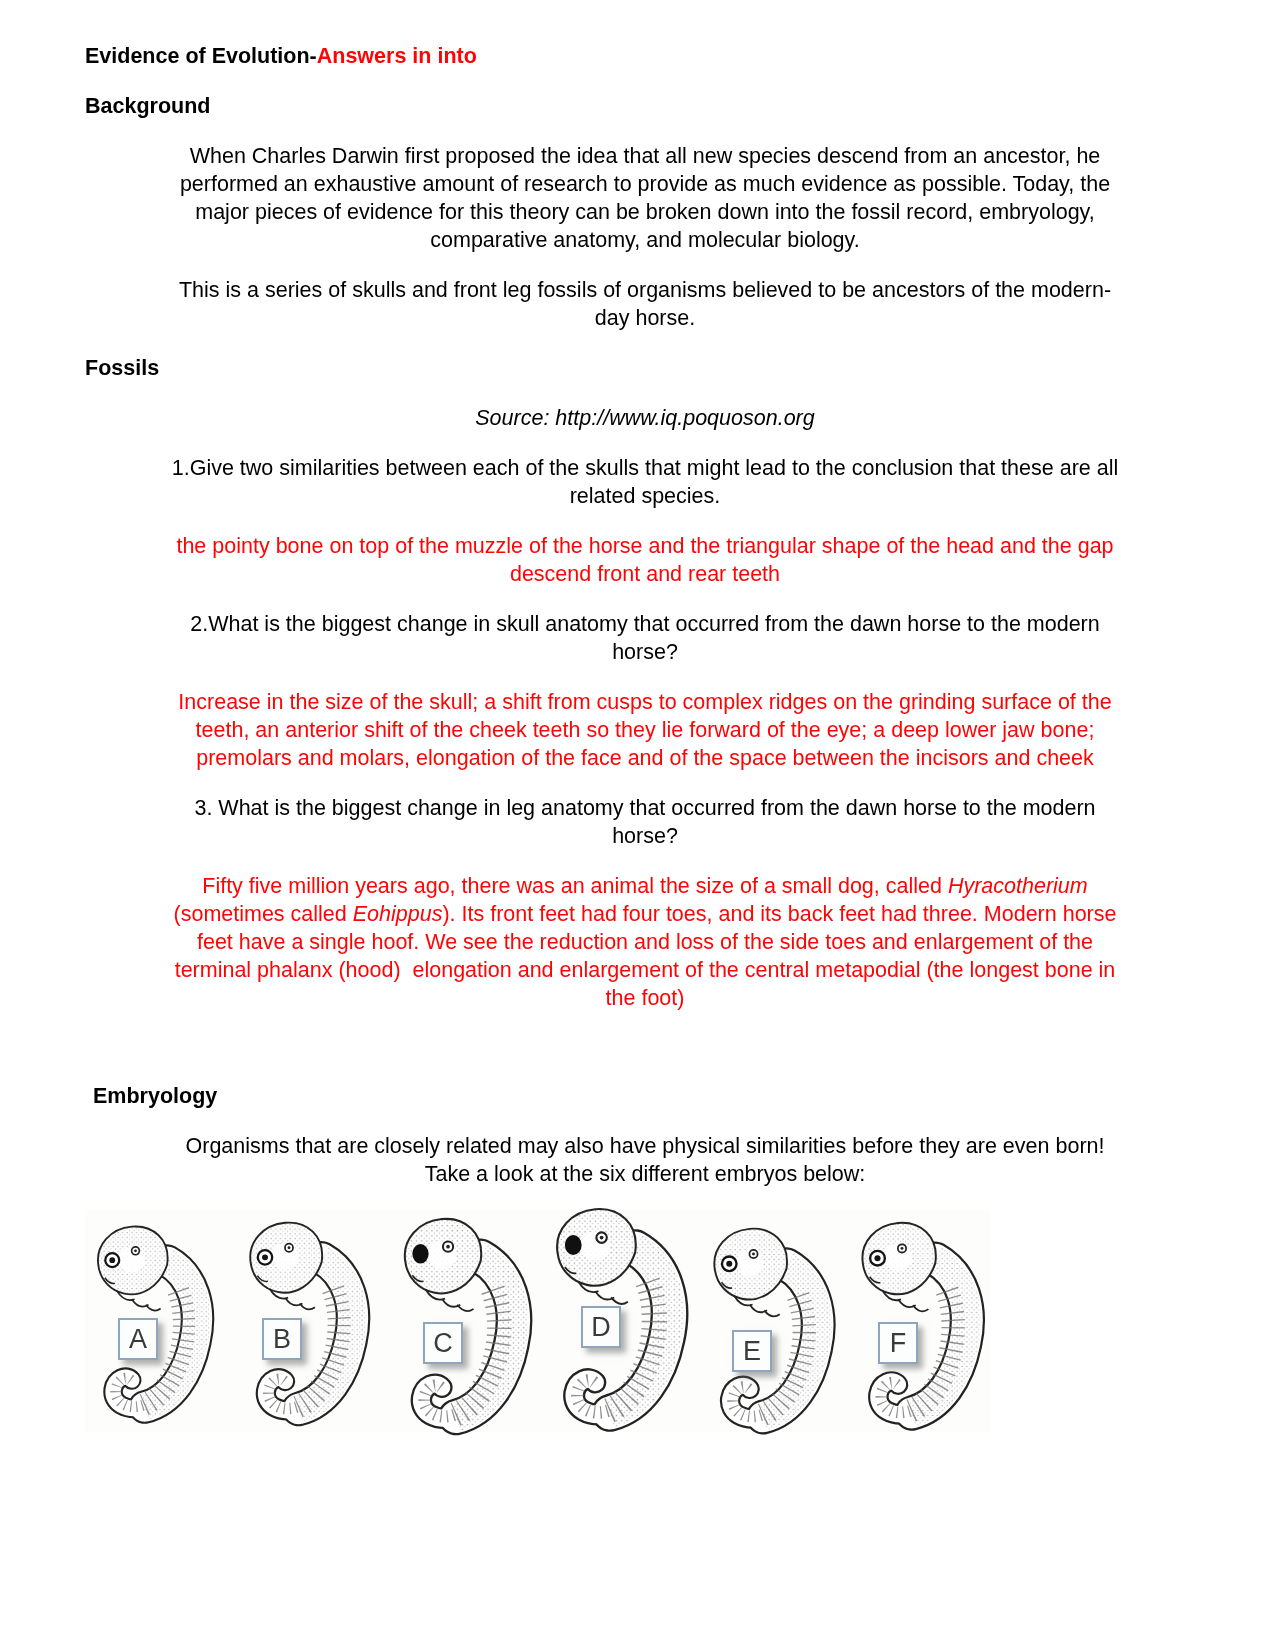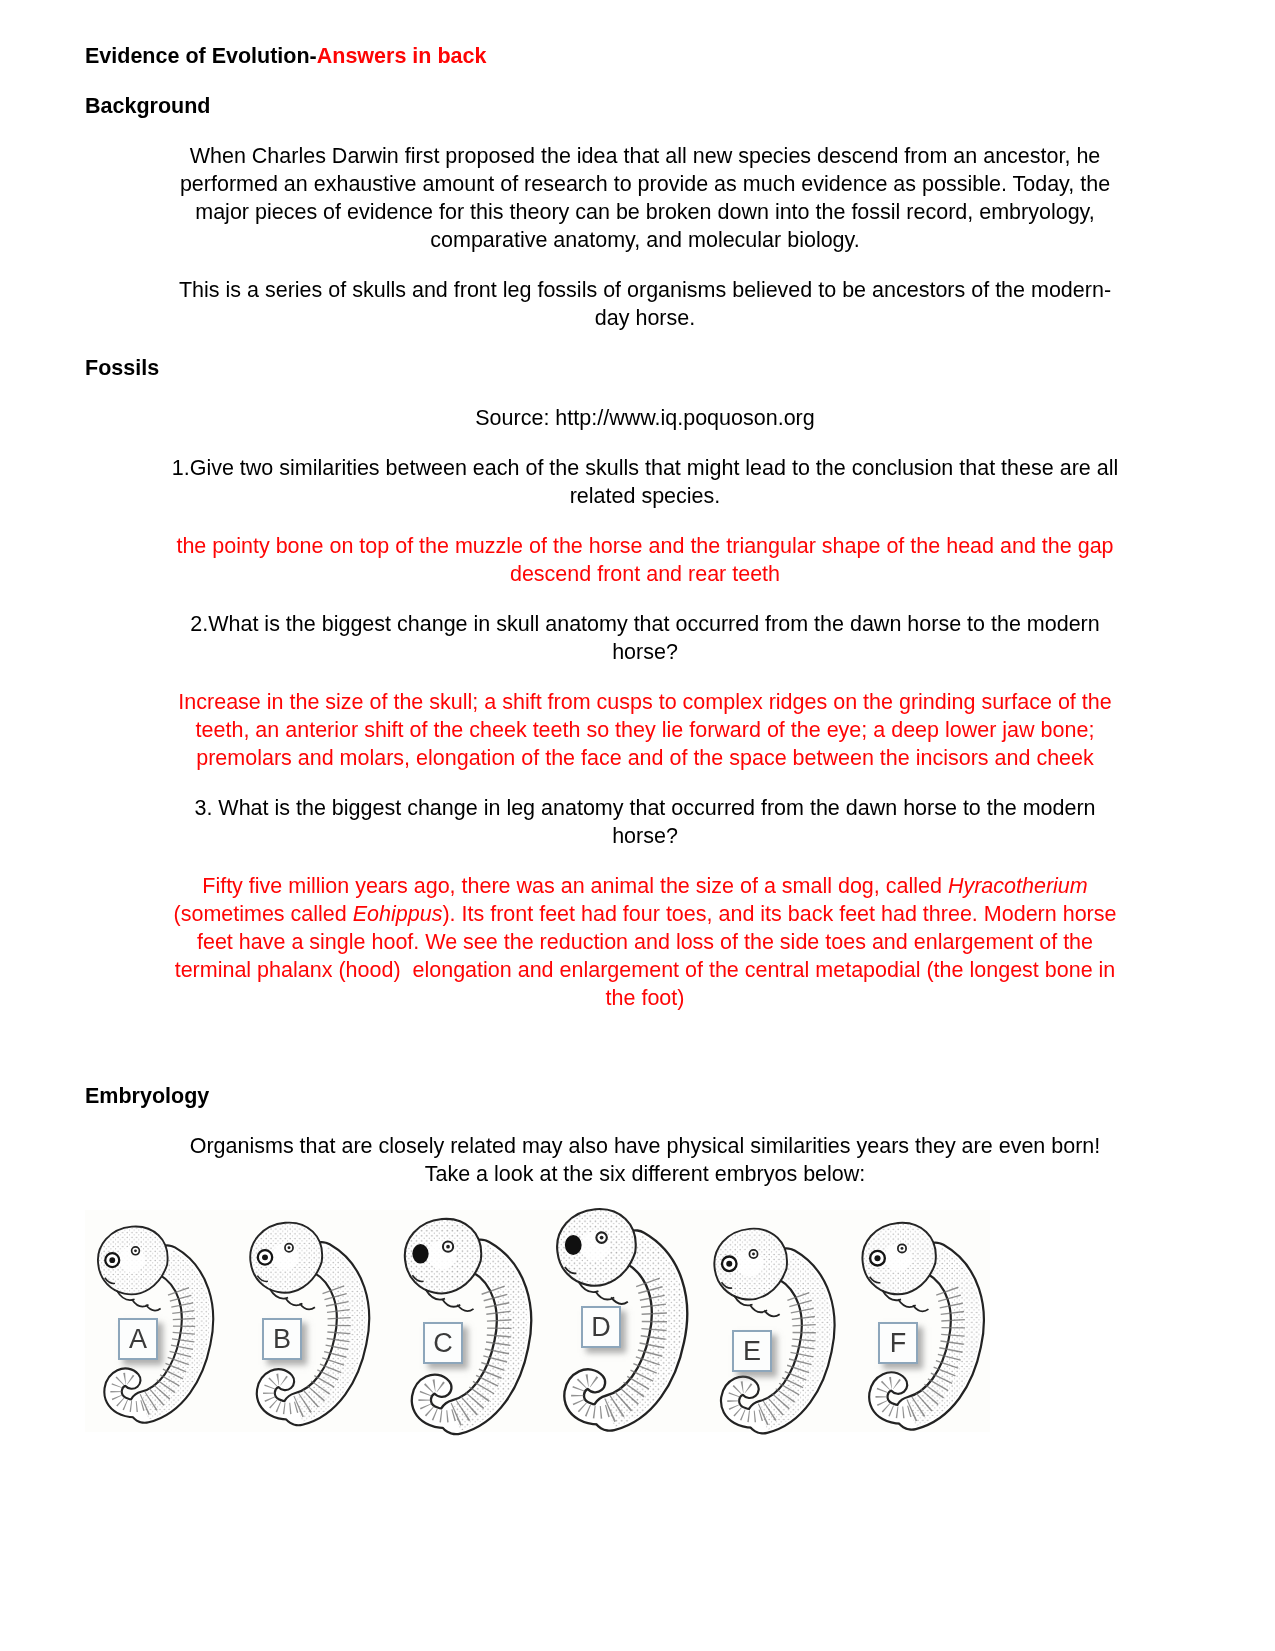--- a/index.html
+++ b/index.html
@@ -10,22 +10,22 @@
     color:#000;
     overflow:hidden;
   }
   .page { padding:42px 70px 0 85px; box-sizing:border-box; width:1275px; }
   .t  { font-size:21.5px; line-height:28px; }
   .block { margin:0 0 22px 0; }
   .heading { font-weight:bold;margin-top:16px; }
   .title { font-weight:bold; }
   .red { color:#fe0505; }
   .ln { white-space:pre;text-align:center; }
-  .src { }
-  .extra-top { margin-top:70px; }
+  .src { font-style:italic; }
+  .extra-top { margin-top:70px;margin-left:8px; }
   i { }
 
   .figure {
     position:relative;
     width:905px; height:222px;
     margin-top:14px;
     background:#fdfdfb;
   }
   .figure svg { overflow:visible; display:block; }
   .elabel {
@@ -37,21 +37,21 @@
     font-size:27px; color:#3a3a3a;
     display:flex; align-items:center; justify-content:center;
     font-family:"Liberation Sans", sans-serif;
   }
 </style>
 </head>
 <body>
 
 <div class="page">
 
-  <div class="t title block"><span>Evidence of Evolution-</span><span class="red">Answers in back</span></div>
+  <div class="t title block"><span>Evidence of Evolution-</span><span class="red">Answers in into</span></div>
 
   <div class="t heading block">Background</div>
 
   <div class="t block">
     <div class="ln">When Charles Darwin first proposed the idea that all new species descend from an ancestor, he</div>
     <div class="ln">performed an exhaustive amount of research to provide as much evidence as possible. Today, the</div>
     <div class="ln">major pieces of evidence for this theory can be broken down into the fossil record, embryology,</div>
     <div class="ln">comparative anatomy, and molecular biology.</div>
   </div>
 
@@ -96,21 +96,21 @@
     <div class="ln"><span>Fifty five million years ago, there was an animal the size of a small dog, called </span><i>Hyracotherium</i></div>
     <div class="ln"><span>(sometimes called </span><i>Eohippus</i><span>). Its front feet had four toes, and its back feet had three. Modern horse</span></div>
     <div class="ln">feet have a single hoof. We see the reduction and loss of the side toes and enlargement of the</div>
     <div class="ln">terminal phalanx (hood)  elongation and enlargement of the central metapodial (the longest bone in</div>
     <div class="ln">the foot)</div>
   </div>
 
   <div class="t heading block extra-top">Embryology</div>
 
   <div class="t block">
-    <div class="ln">Organisms that are closely related may also have physical similarities years they are even born!</div>
+    <div class="ln">Organisms that are closely related may also have physical similarities before they are even born!</div>
     <div class="ln">Take a look at the six different embryos below:</div>
   </div>
 
   <div class="figure">
     <svg width="905" height="222" viewBox="0 0 905 222">
       <defs>
         <pattern id="stip" width="5" height="5" patternUnits="userSpaceOnUse">
           <circle cx="1.2" cy="1.4" r="0.75" fill="#575757"></circle>
           <circle cx="3.6" cy="3.8" r="0.6" fill="#6a6a6a"></circle>
         </pattern>

